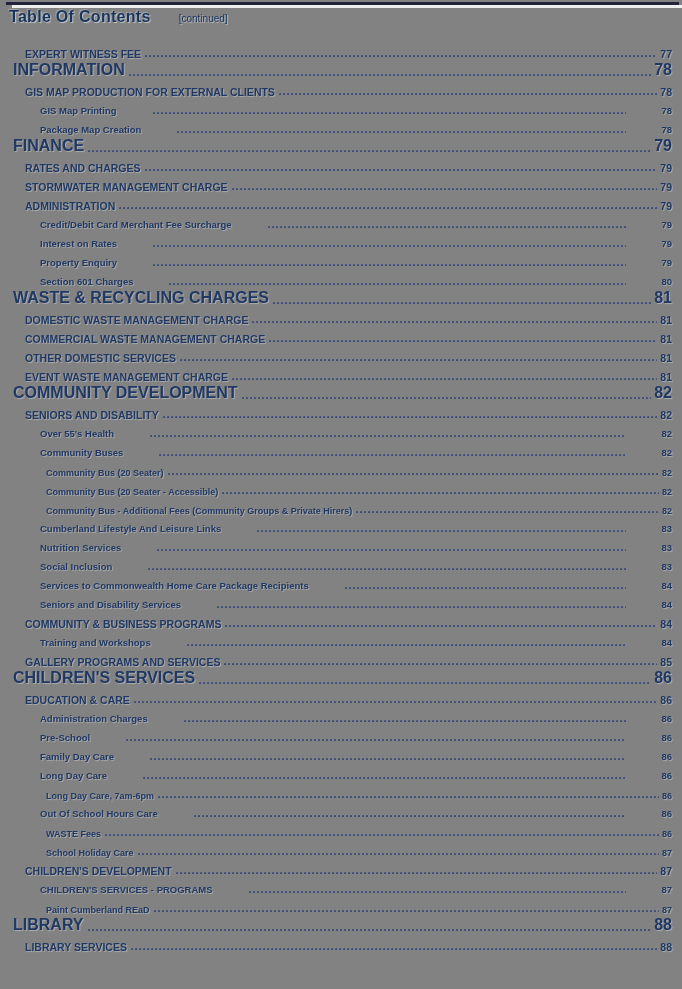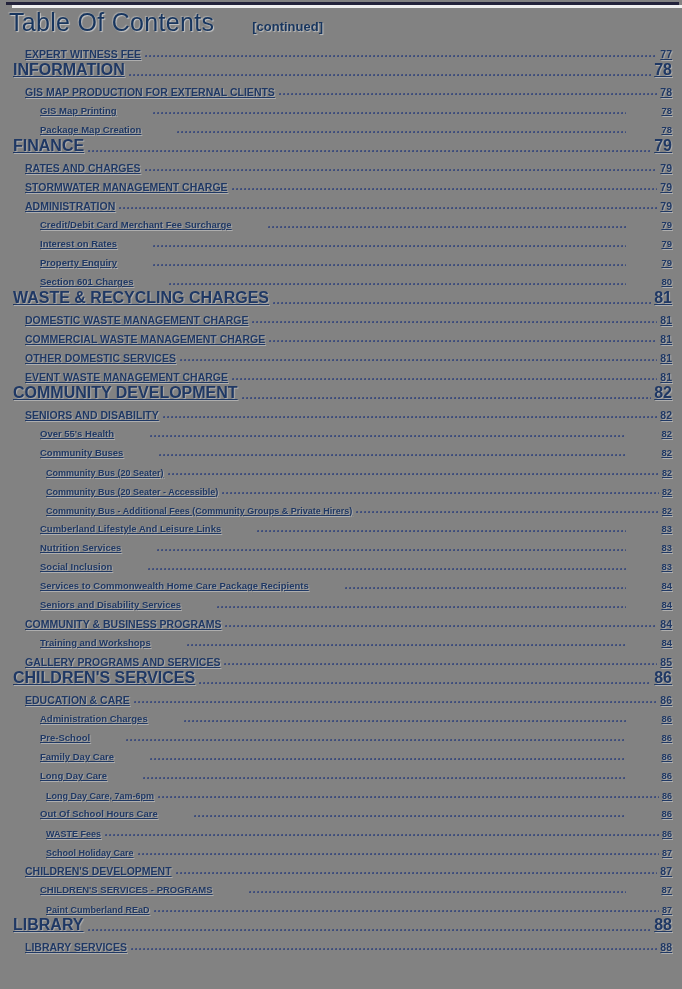--- a/index.html
+++ b/index.html
@@ -18,37 +18,36 @@
   .rule-white {
     position: absolute; top: 5px; left: 12px; right: 0; height: 3px;
     background: #efefef;
   }
 
   .title-row {
     position: absolute; top: 8px; left: 9px; right: 10px;
     display: flex; align-items: baseline;
   }
   .title {
-    margin: 0; font-size: 25px; font-weight: normal; color: #17355e;
+    margin: 0; font-size: 16px; font-weight: bold; color: #17355e;
     letter-spacing: 0.3px;
     text-shadow: 1px 1px 1px rgba(255,255,255,0.55), -1px -1px 1px rgba(255,255,255,0.30);
   }
   .continued {
-    margin-left: 38px; font-size: 13px; font-weight: bold; color: #17355e;
+    margin-left: 28px; font-size: 10px; font-weight: normal; color: #17355e;
     text-shadow: 1px 1px 1px rgba(255,255,255,0.5);
   }
 
   .toc { position: absolute; top: 41px; left: 0; right: 0; }
   .row {
     display: flex; align-items: flex-end;
     height: 19px; box-sizing: border-box;
     color: #1f3864; font-weight: bold;
     text-shadow: 1px 1px 1px rgba(255,255,255,0.35);
     padding-right: 10px;
-    text-decoration: underline;
   }
   .lbl { white-space: nowrap; line-height: 1.15; }
   .leader {
     flex: 1 1 auto; height: 3px; margin: 0 3px 2px 4px;
     background-image: radial-gradient(circle at 1.2px 1.2px, #3f4e7c 0.9px, rgba(0,0,0,0) 1.2px);
     background-size: 4px 3px; background-repeat: repeat-x;
     background-position: left bottom;
   }
   .pg { white-space: nowrap; line-height: 1.15; }
 

